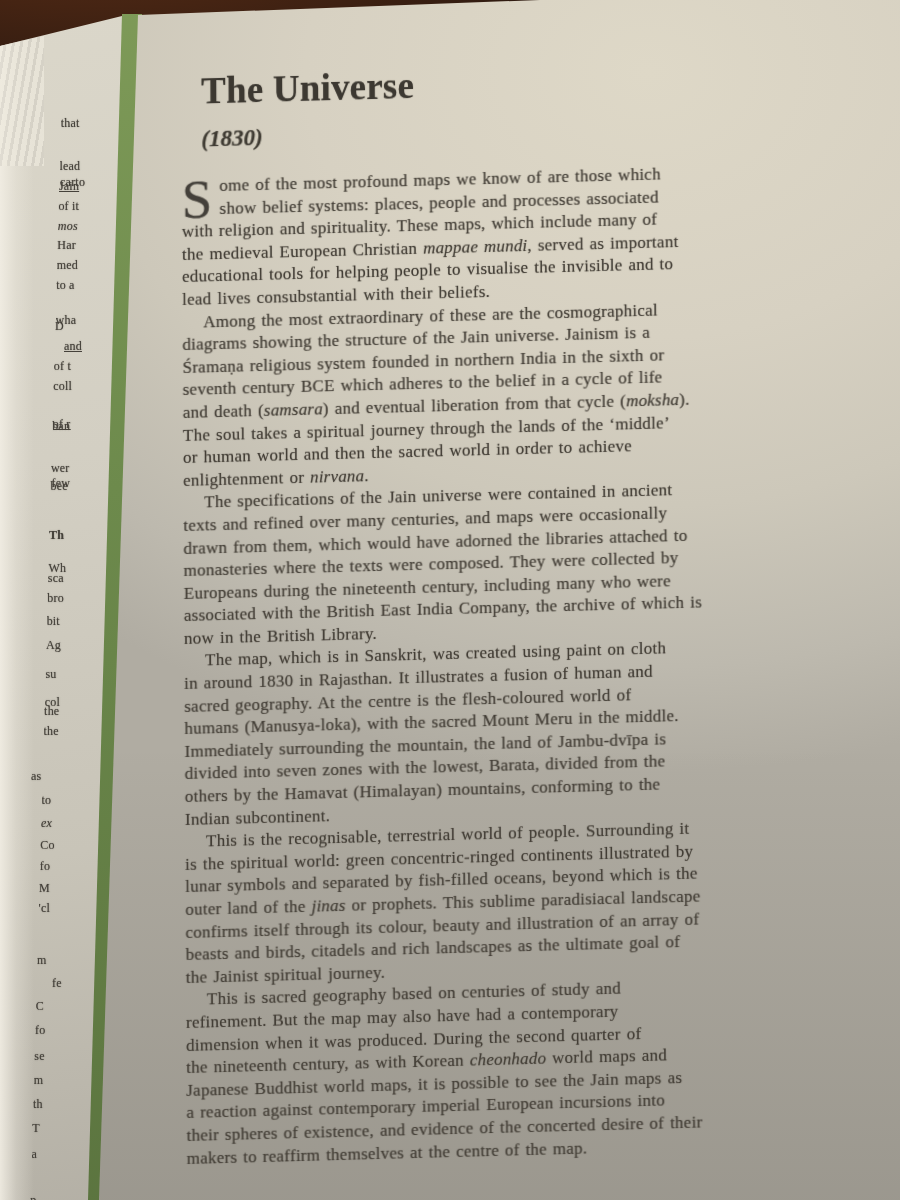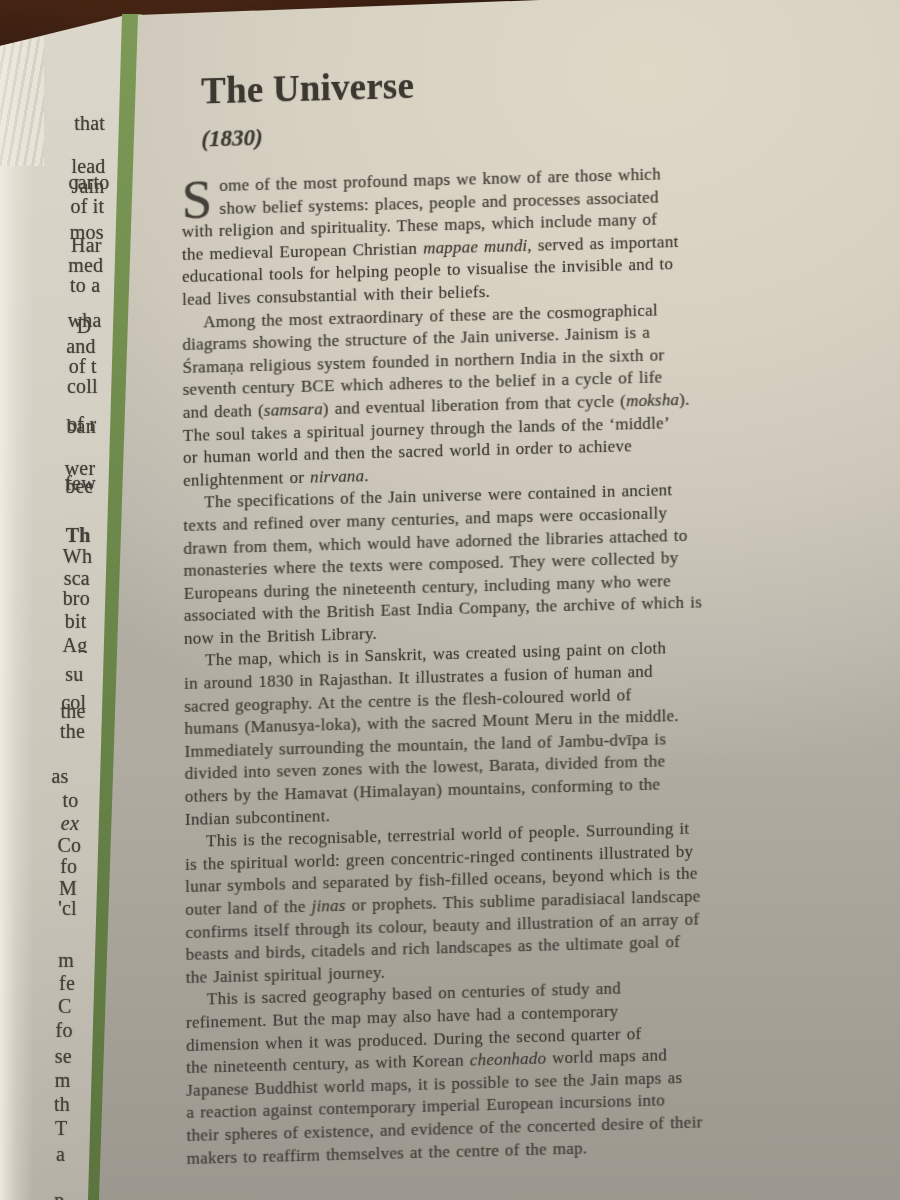--- a/index.html
+++ b/index.html
@@ -23,22 +23,22 @@
       linear-gradient(172deg, #dbd7ca 0%, #d3cfc3 35%, #c8c4b8 65%, #aeaaa0 100%);
   }
   .edge-stack{
     position:absolute;left:0;top:36px;width:44px;height:130px;
     clip-path:polygon(0 10px, 44px 0, 44px 130px, 0 130px);
     background:repeating-linear-gradient(100deg, rgba(238,234,222,0.9) 0 5px, rgba(210,206,196,0.7) 5px 8px);
     opacity:.75;
   }
   .fragments{position:absolute;inset:0;}
   .fragments span{
-    position:absolute;width:58px;text-align:center;
-    font-size:20px;line-height:16px;color:#45413a;
+    position:absolute;width:58px;text-align:left;
+    font-size:12px;line-height:16px;color:#45413a;
     letter-spacing:.2px;text-shadow:0 0 1.2px rgba(69,65,58,.7);
     white-space:nowrap;overflow:hidden;
   }
   .fragments span.b{font-weight:bold;}
   
   .green-edge{
     position:absolute;inset:0;
     clip-path:polygon(122px 14px, 142px 14px, 101px 1200px, 88px 1200px);
     background:linear-gradient(178deg, #7e9a58 0%, #6d8a4c 40%, #5b743f 100%);
   }
@@ -85,53 +85,53 @@
 <div class="table-surface"></div>
 
 <div class="left-page">
   <div class="edge-stack"></div>
   <div class="fragments" id="fragments">
       <span style="top: 115px; left: 60.7455px;">that</span>
       <span style="top: 138px; left: 60.0946px; margin-top: 36px;">carto</span>
       <span style="top: 158px; left: 59.5286px;">lead</span>
       <span style="top: 178px; left: 58.9626px; text-decoration: underline;">Jain</span>
       <span style="top: 198px; left: 58.3966px;">of it</span>
-      <span style="top: 224px; left: 57.8306px;">mos</span>
+      <span style="top: 218px; left: 57.8306px; font-style: italic;">mos</span>
       <span style="top: 237px; left: 57.2929px;">Har</span>
       <span style="top: 257px; left: 56.7269px;">med</span>
       <span style="top: 277px; left: 56.1609px;">to a</span>
       <span style="top: 312px; left: 55.5949px;">wha</span>
       <span style="top: 318px; left: 55.0006px;">D</span>
-      <span style="top: 338px; left: 52px; text-decoration: underline;">and</span>
+      <span style="top: 338px; left: 64px; text-decoration: underline;">and</span>
       <span style="top: 358px; left: 53.8686px;">of t</span>
       <span style="top: 378px; left: 53.3026px;">coll</span>
       <span style="top: 416px; left: 52.7366px; text-decoration: underline;">of r</span>
       <span style="top: 418px; left: 52.1706px;">ban</span>
       <span style="top: 440px; left: 51.548px; margin-top: 35px;">few</span>
       <span style="top: 460px; left: 50.982px;">wer</span>
       <span style="top: 478px; left: 50.4726px;">bee</span>
       <span class="b" style="top: 527px; left: 49.0859px;">Th</span>
-      <span style="top: 548px; left: 48.4916px;">Wh</span>
+      <span style="top: 560px; left: 48.4916px;">Wh</span>
       <span style="top: 570px; left: 47.869px;">sca</span>
       <span style="top: 590px; left: 47.303px;">bro</span>
       <span style="top: 613px; left: 46.6521px;">bit</span>
       <span style="top: 637px; left: 45.9729px;">Ag</span>
       <span style="top: 658px; left: 45.3786px; margin-top: 8px;">su</span>
       <span style="top: 694px; left: 44.6994px;">col</span>
       <span style="top: 703px; left: 44.1051px;">the</span>
       <span style="top: 723px; left: 43.5391px;">the</span>
       <span style="top: 768px; left: 31px;">as</span>
       <span style="top: 792px; left: 41.5864px;">to</span>
       <span style="top: 815px; left: 40.9355px; font-style: italic;">ex</span>
       <span style="top: 837px; left: 40.3129px;">Co</span>
       <span style="top: 858px; left: 39.7186px;">fo</span>
       <span style="top: 880px; left: 39.096px;">M</span>
       <span style="top: 900px; left: 38.53px;">'cl</span>
       <span style="top: 952px; left: 37.0584px;">m</span>
-      <span style="top: 975px; left: 38px;">fe</span>
+      <span style="top: 975px; left: 52px;">fe</span>
       <span style="top: 998px; left: 35.7566px;">C</span>
       <span style="top: 1022px; left: 35.0774px;">fo</span>
       <span style="top: 1048px; left: 34.3416px;">se</span>
       <span style="top: 1072px; left: 33.6624px;">m</span>
       <span style="top: 1096px; left: 32.9832px;">th</span>
       <span style="top: 1120px; left: 32.304px;">T</span>
       <span style="top: 1146px; left: 31.5682px;">a</span>
       <span style="top: 1192px; left: 30.2664px;">p</span>
     </div>
 </div>

